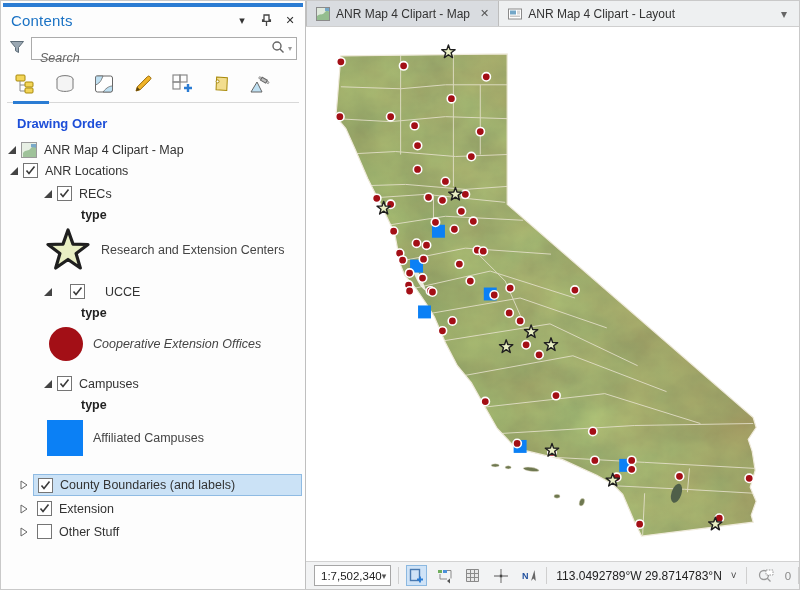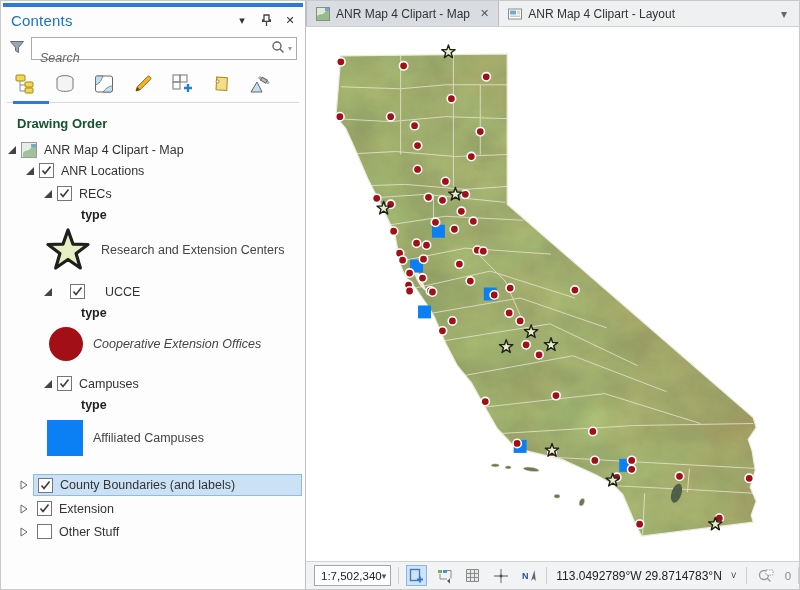--- a/index.html
+++ b/index.html
@@ -20,21 +20,21 @@
   .search-box input { border:none; outline:none; width:100%; height:100%; padding:0 34px 0 8px; font-style:italic; font-size:12.5px; color:#555; font-family:"Liberation Sans",sans-serif; background:transparent;margin-top:19px; }
   .search-box input::placeholder { color:#666; font-style:italic; }
   .search-icons { position:absolute; right:4px; top:0; height:100%; display:flex; align-items:center; gap:3px; }
 
   .panel-toolbar { display:flex; align-items:flex-end; gap:13px; padding:8px 8px 5px 12px; }
   .tb-btn { width:26px; height:24px; display:flex; align-items:center; justify-content:center; }
   .toolbar-underline { position:relative; height:3px; margin:0 6px; }
   .toolbar-underline .grayline { position:absolute; left:0; right:0; top:1px; height:1px; background:#d8d8d8; }
   .toolbar-underline .blueline { position:absolute; left:6px; width:36px; top:0; height:3px; background:#2b7cd3; }
 
-  .drawing-order { font-size:13px; font-weight:bold; color:#14532d; padding:12px 0 8px 16px; }
+  .drawing-order { font-size:13px; font-weight:bold; color:#1d4ed8; padding:12px 0 8px 16px; }
 
   .tree { font-size:12.5px; color:#333; flex:1; }
   .trow { display:flex; align-items:center; height:21px; }
   .expander { width:10px; height:10px; margin-right:4px; flex:none; display:flex; }
   .cbox { width:15px; height:15px; border:1px solid #757575; background:#fff; margin-right:7px; flex:none; display:flex; align-items:center; justify-content:center; }
   .maplabel { white-space:nowrap; }
   .field-label { font-weight:bold; color:#222; }
   .legend-row { display:flex; align-items:center; }
   .legend-label { margin-left:10px; color:#444; }
   .ucce-circle { width:34px; height:34px; border-radius:50%; background:#a30f16; flex:none; }
@@ -173,21 +173,21 @@
         <span style="margin-right:7px;display:flex;">
           <svg width="16" height="16" viewBox="0 0 16 16">
               <rect x="0.5" y="0.5" width="15" height="15" fill="#e7efe4" stroke="#9a9a9a"></rect>
               <path d="M2 11 C5 7 7 10 10 6 c2 -2.5 4 -2 5 -1 V15 H2 Z" fill="#9fc29a"></path>
               <path d="M10 2 h5 v4 c-2 -1.5 -4 0 -5 -1 Z" fill="#79a9c9"></path>
             </svg>
         </span>
         <span class="maplabel">ANR Map 4 Clipart - Map</span>
       </div>
 
-      <div class="trow" style="padding-left:24px;">
+      <div class="trow" style="padding-left:8px;">
         <span class="expander">
             <svg width="10" height="10" viewBox="0 0 10 10">
               <polygon points="9,1 9,9 1,9" fill="#444"></polygon>
             </svg>
           </span>
         <span class="cbox">
             <svg width="11" height="11" viewBox="0 0 11 11">
               <polyline points="1.5,5.5 4,8.5 9.5,1.5" fill="none" stroke="#3a3a3a" stroke-width="1.6"></polyline>
             </svg>
           </span>

